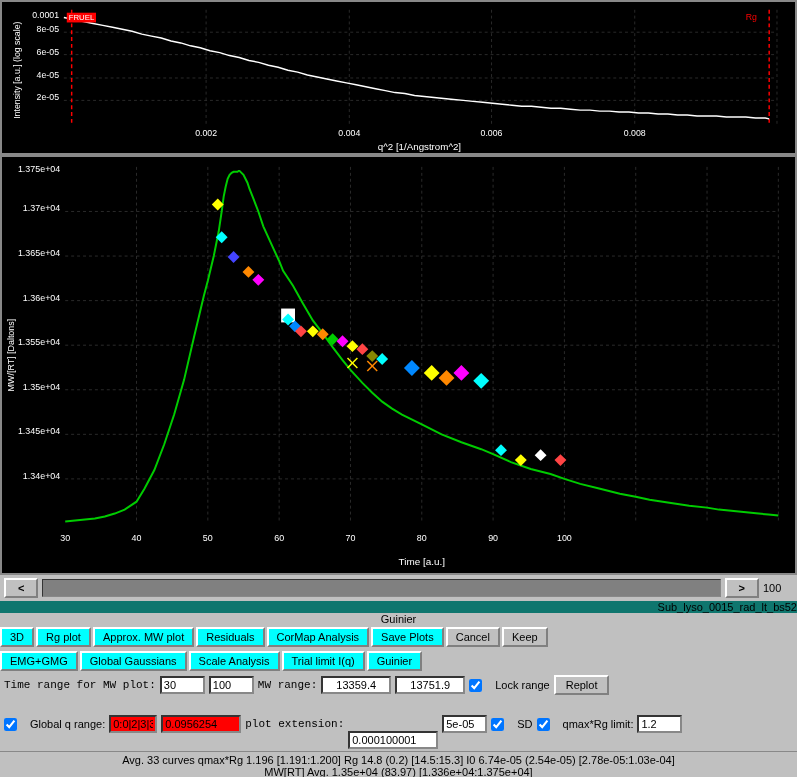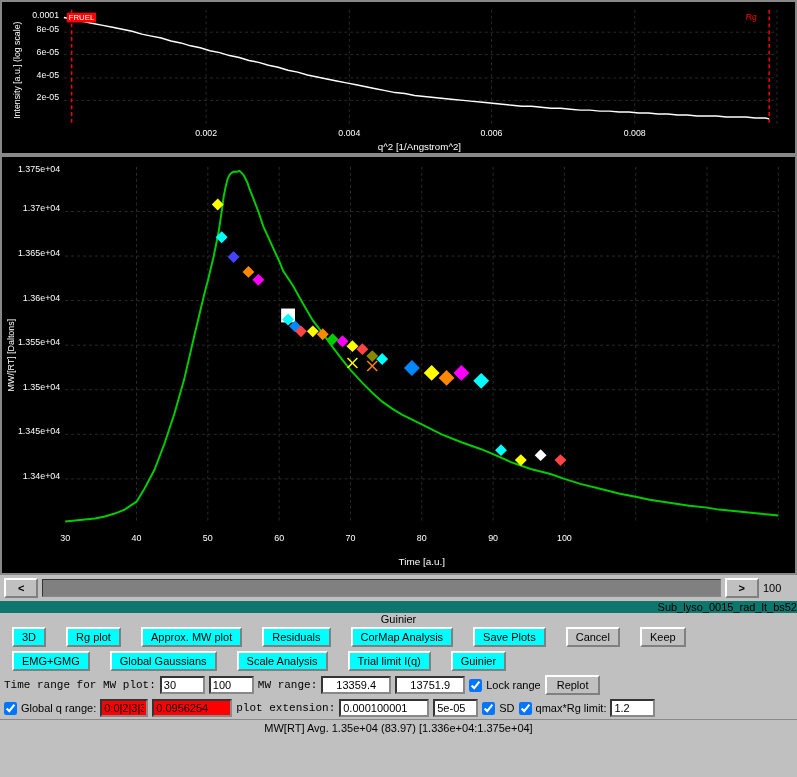--- a/index.html
+++ b/index.html
@@ -70,22 +70,22 @@
     .guinier-label {
       text-align: center;
       font-size: 11px;
       color: #000;
       background: #c0c0c0;
     }
 
     
     .btn-row {
       display: flex;
-      gap: 20px;
-      padding: 2px 12px;
+      gap: 2px;
+      padding: 2px 0;
     }
 
     .btn {
       padding: 2px 8px;
       font-size: 11px;
       border: 2px solid;
       border-color: #fff #808080 #808080 #fff;
       background: #c0c0c0;
       cursor: pointer;
       white-space: nowrap;
@@ -120,26 +120,26 @@
 
     .input-field {
       border: 2px inset #888;
       background: #fff;
       font-size: 11px;
       padding: 1px 2px;
     }
 
     .input-narrow { width: 45px; }
     .input-medium { width: 70px; text-align: center; }
-    .input-wide { width: 90px; }
+    .input-wide { width: 90px; margin-top: 32px; }
 
     .checkbox-label {
       display: flex;
       align-items: flex-start;
-      gap: 4px;
+      gap: 13px;
       font-size: 11px;
     }
 
     
     .status-bar {
       background: #c0c0c0;
       padding: 2px 4px;
       font-size: 11px;
       text-align: center;
       border-top: 1px solid #888;
@@ -422,14 +422,15 @@
     <span>SD</span>
   </label>
   <label class="checkbox-label">
     <input type="checkbox" checked="" style="">
     <span>qmax*Rg limit:</span>
   </label>
   <input class="input-field input-narrow" type="text" value="1.2" style="">
 </div>
 
 <div class="status-bar">
+  <div>Avg. 33 curves  qmax*Rg 1.196 [1.191:1.200]  Rg 14.8 (0.2) [14.5:15.3]  I0 6.74e-05 (2.54e-05) [2.78e-05:1.03e-04]</div>
   <div>MW[RT] Avg. 1.35e+04 (83.97) [1.336e+04:1.375e+04]</div>
 </div>
 
 </body></html>

